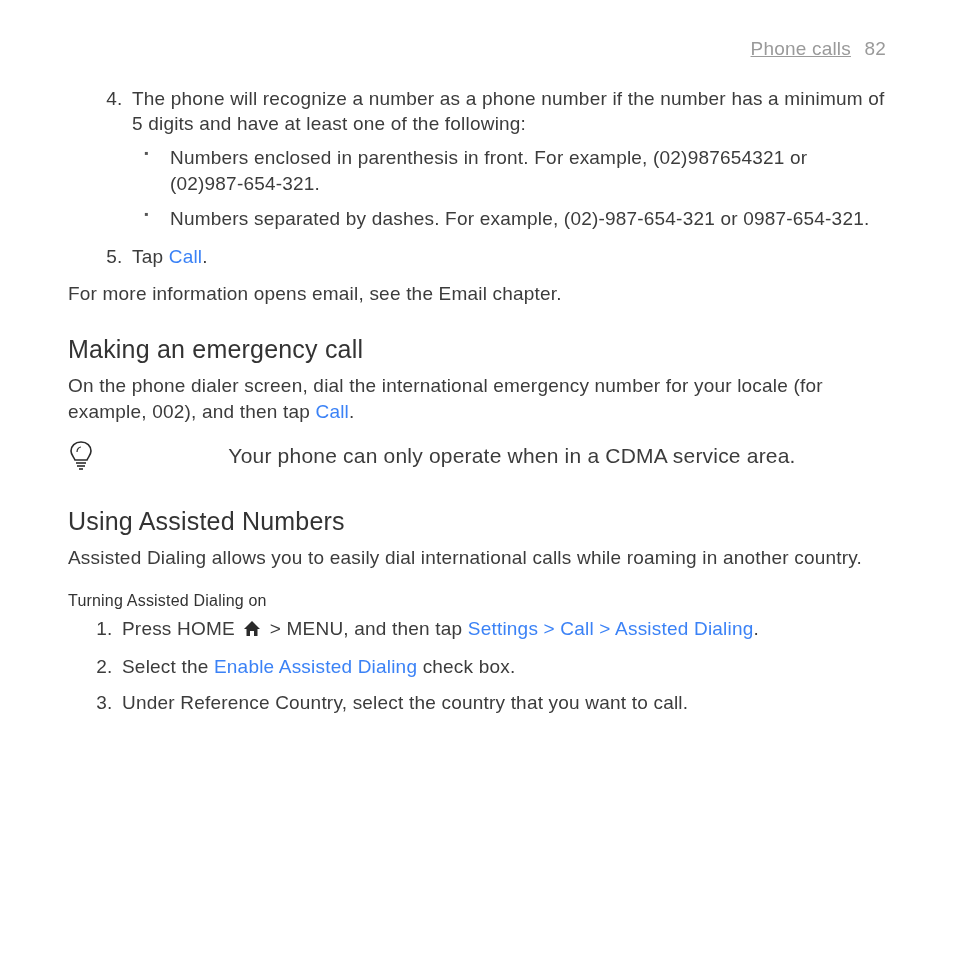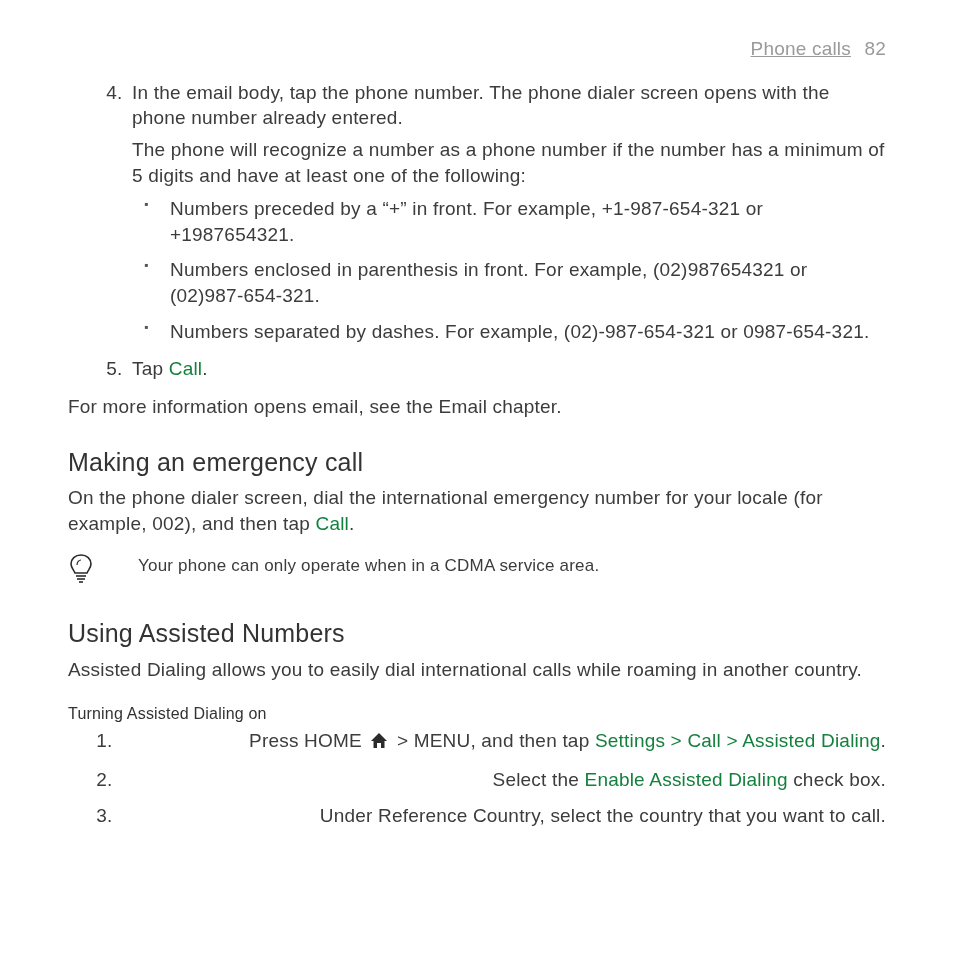--- a/index.html
+++ b/index.html
@@ -13,44 +13,42 @@
   ol.num>li{margin-bottom:12px;padding-left:4px;}
   ol.num>li::marker{font-weight:300;}
   .gap{height:6px;}
   ul.bul{list-style:none;margin:8px 0 0 0;padding-left:34px;}
   ul.bul>li{position:relative;margin-bottom:10px;padding-left:4px;}
   ul.bul>li::before{content:"\25AA";position:absolute;left:-22px;top:0;
     color:#555;font-size:12px;}
   .body-p{margin:6px 0 16px 0;padding-left:0;}
   h2.sect{font-weight:300;font-size:25px;margin:26px 0 2px 0;color:#333;}
   h3.sub{font-weight:300;font-size:16px;margin:20px 0 4px 0;color:#333;}
-  .bold{font-weight:400;color:#15803d;}
+  .bold{font-weight:400;color:#3b82f6;}
   .tip{display:flex;align-items:flex-start;margin:16px 0 10px 0;}
   .tip .iconcol{width:70px;flex:0 0 70px;display:flex;justify-content:flex-start;}
-  .tip .txt{flex:1;font-size:17px;padding-top:2px;}
-  ol.inner{margin:4px 0 0 0;padding-left:50px;text-align:right;}
+  .tip .txt{flex:1;font-size:21px;padding-top:2px;text-align:center;}
+  ol.inner{margin:4px 0 0 0;padding-left:50px;}
   ol.inner>li{margin-bottom:10px;padding-left:4px;}
   .homeicon{display:inline-block;vertical-align:-3px;margin:0 2px;}
 </style>
 </head>
 <body>
 <div class="page">
 
   <div class="header">
     <span class="sec">Phone calls</span>
     <span>82</span>
   </div>
 
   <ol class="num" start="4">
     <li>
-      <div>In the email body, tap the phone number. The phone dialer screen opens with the phone number already entered.</div>
       <div class="gap"></div>
       <div>The phone will recognize a number as a phone number if the number has a minimum of 5 digits and have at least one of the following:</div>
       <ul class="bul">
-        <li>Numbers preceded by a “+” in front. For example, +1-987-654-321 or +1987654321.</li>
         <li>Numbers enclosed in parenthesis in front. For example, (02)987654321 or (02)987-654-321.</li>
         <li>Numbers separated by dashes. For example, (02)-987-654-321 or 0987-654-321.</li>
       </ul>
     </li>
     <li>
       <span>Tap </span><span class="bold">Call</span><span>.</span>
     </li>
   </ol>
 
   <div class="body-p">For more information opens email, see the Email chapter.</div>

